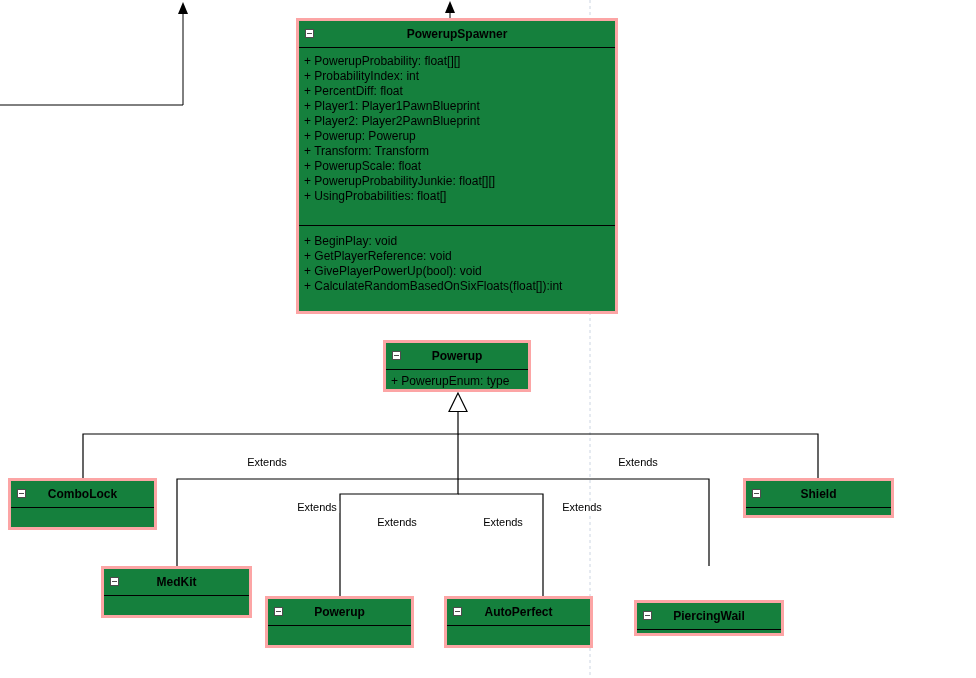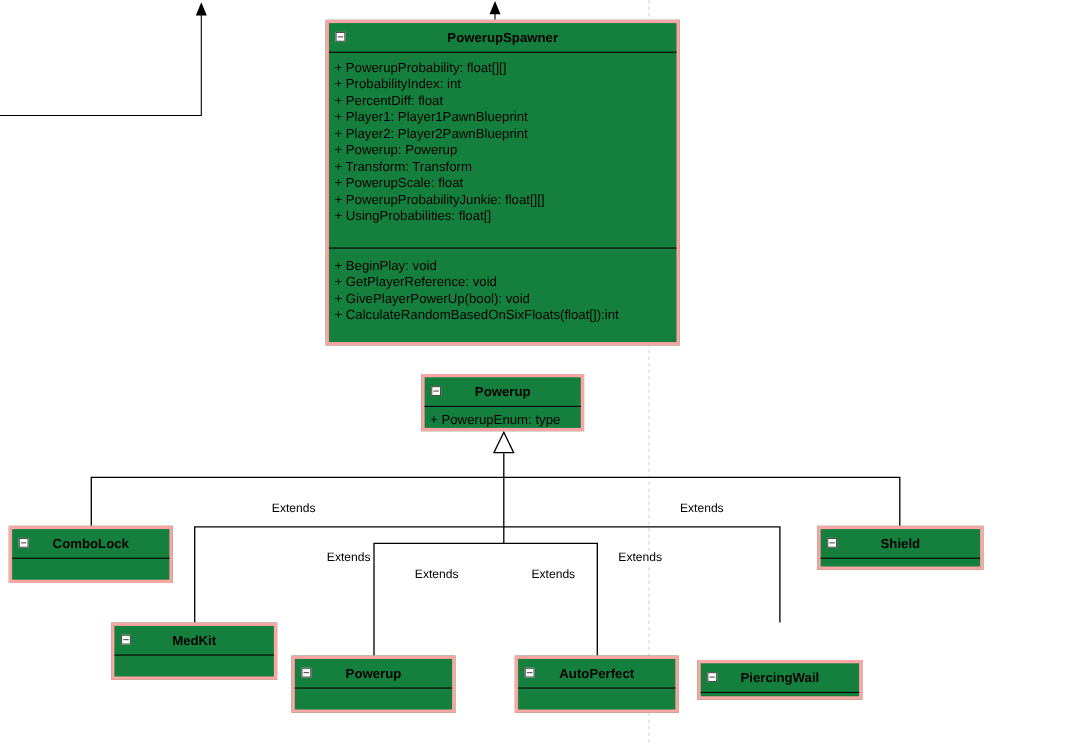--- a/index.html
+++ b/index.html
@@ -22,21 +22,21 @@
   .spawner-methods { height:92px; padding-top:8px; }
 
   #box-powerup { left:383px; top:340px; width:148px; height:52px; }
   .powerup-attrs { height:41px; padding-top:4px; }
 
   .uml-empty { border-top:1px solid #000; height:24px; }
 
   #box-combolock    { left:8px;   top:478px; width:149px; height:52px; }
   #box-medkit       { left:101px; top:566px; width:151px; height:52px; }
   #box-freeze       { left:265px; top:596px; width:149px; height:52px; }
-  #box-autoperfect  { left:468px; top:596px; width:149px; height:52px; }
+  #box-autoperfect  { left:444px; top:596px; width:149px; height:52px; }
   #box-piercingwail { left:634px; top:600px; width:150px; height:36px; }
   #box-shield       { left:743px; top:478px; width:151px; height:40px; }
 
   .edge-label { position:absolute; transform:translate(-50%,-50%); background:#ffffff; padding:0 2px;
                 font-size:11px; color:#000; z-index:3; white-space:nowrap;margin-top:28px; }
   #lbl-extends-a { left:267px; top:434px; }
   #lbl-extends-b { left:638px; top:434px; }
   #lbl-extends-c { left:317px; top:479px; }
   #lbl-extends-d { left:582px; top:479px; }
   #lbl-extends-e { left:397px; top:494px; }

